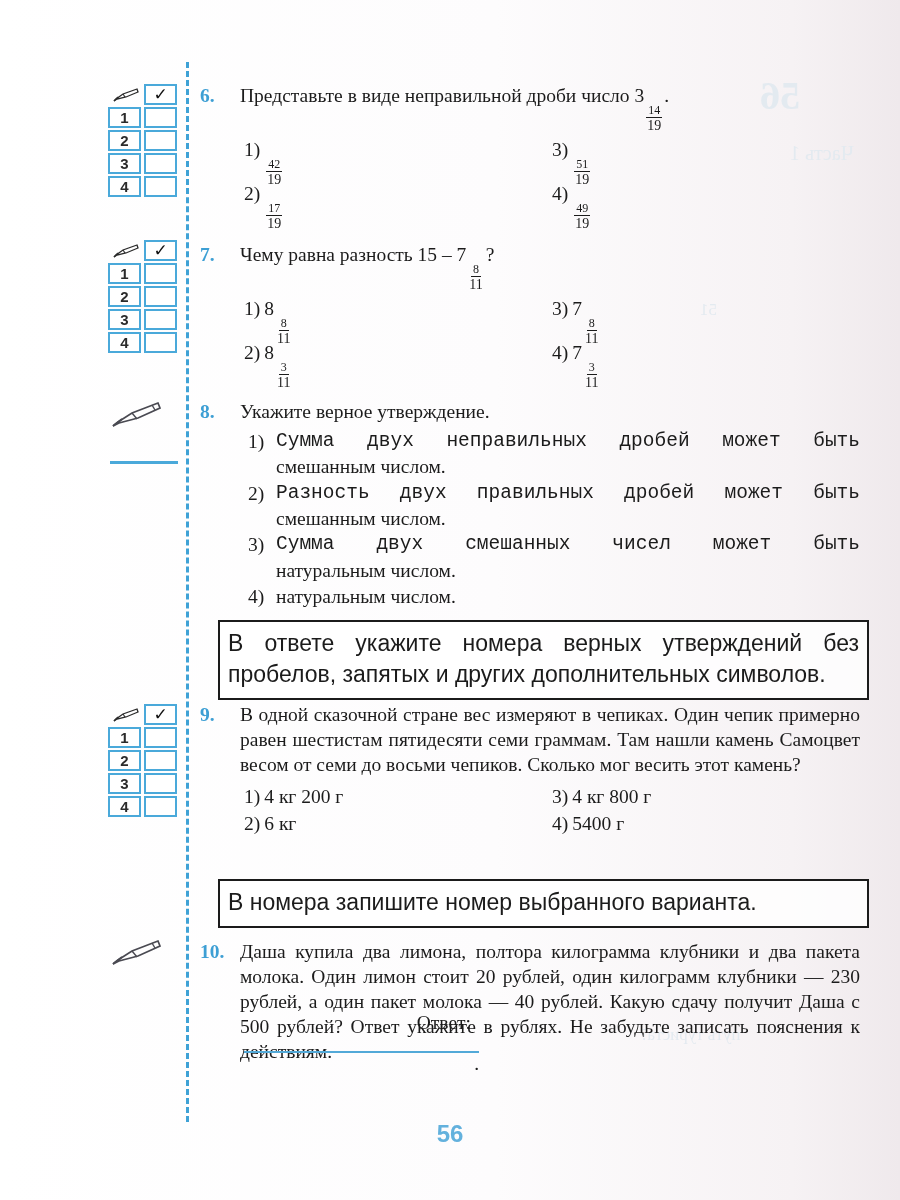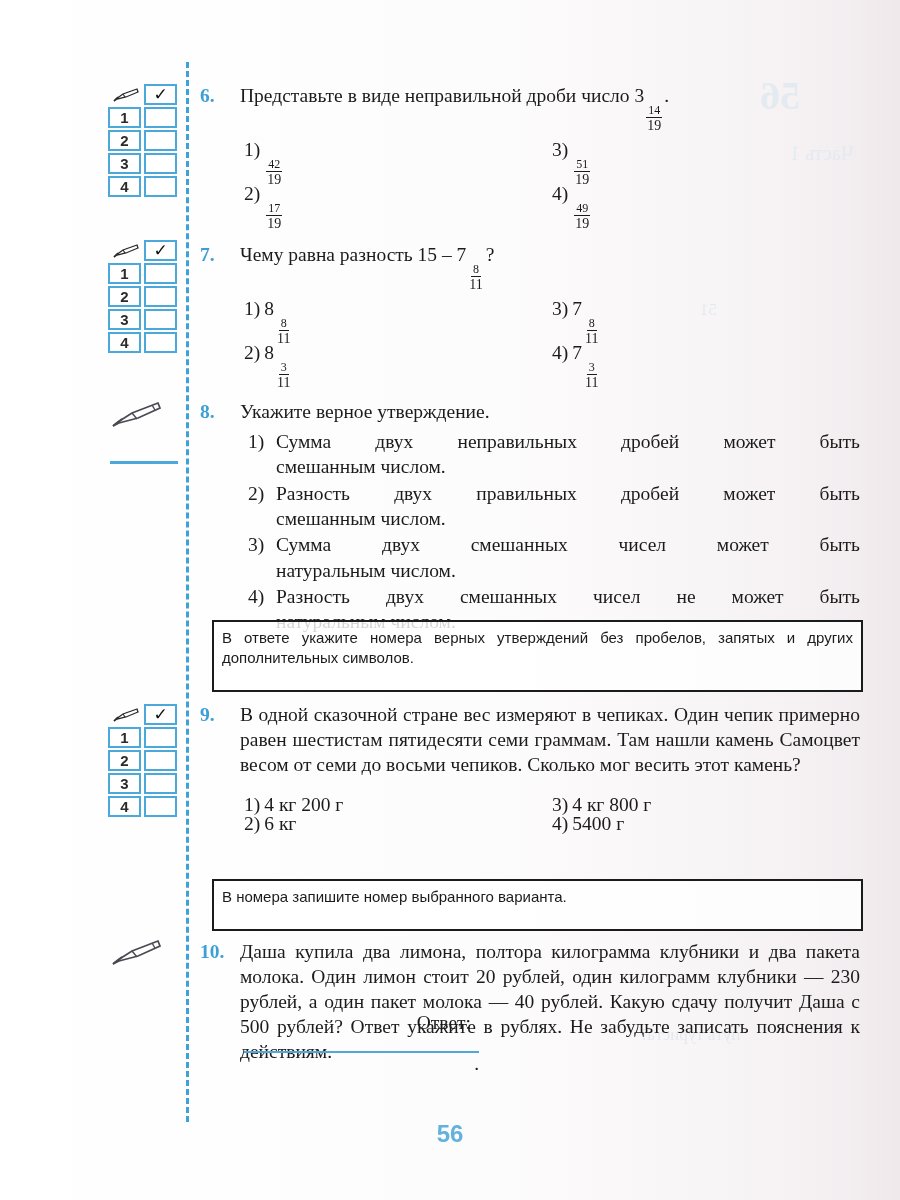--- a/index.html
+++ b/index.html
@@ -174,49 +174,50 @@
   }
   .opt .lbl { margin-right: 4px; }
   .opt.c1 { left: 44px; }
   .opt.c2 { left: 352px; }
   .opt.r1 { top: 0; }
   .opt.r2 { top: 44px; }
 
   
   .opts-plain { position: relative; margin-top: 5px; height: 56px; }
   .opts-plain .opt { font-size: 19.5px; }
-  .opts-plain .opt.r1 { top: 8px; text-align: center; }
+  .opts-plain .opt.r1 { top: 0; text-align: center; }
   .opts-plain .opt.r2 { top: 27px; }
 
   
   .stmts { margin-top: 4px; }
   .stmt {
     display: flex;
     font-size: 19.5px;
     line-height: 1.3;
     margin-bottom: 1px;
   }
   .stmt .slbl { width: 36px; flex: none; padding-left: 8px; box-sizing: border-box;}
   .stmt .stxt { flex: 1; text-align: justify; }
   .stmt .stxt > span { display: block; }
   .stmt .stxt .just {
     text-align: justify;
     text-align-last: justify;
+    font-family: Liberation Mono, monospace;
   }
 
   
   .instr {
     position: absolute;
-    left: 12px;
+    left: 18px;
     width: 651px;
     border: 2px solid #1b1b1b;
     box-sizing: border-box;
-    padding: 6px 8px 22px 8px;
+    padding: 6px 8px 8px 8px;
     font-family: "Liberation Sans", sans-serif;
-    font-size: 15px;
+    font-size: 23px;
     line-height: 1.34;
     color: #1b1b1b;
     background: rgba(255,255,255,0.82);
     text-align: justify;
   }
 
   
   .ans-line {
     position: absolute;
     left: 44px;
@@ -451,21 +452,20 @@
       <div class="stmt">
         <div class="slbl">3)</div>
         <div class="stxt">
           <span class="just">Сумма двух смешанных чисел может быть</span>
           <span>натуральным числом.</span>
         </div>
       </div>
       <div class="stmt">
         <div class="slbl">4)</div>
         <div class="stxt">
-          <span class="just">Разность двух смешанных чисел не может быть</span>
           <span>натуральным числом.</span>
         </div>
       </div>
     </div>
   </div>
 
   <div class="instr" style="top:620px;">В ответе укажите номера верных утверждений без пробелов, запятых и других дополнительных символов.</div>
 
   <div class="q" style="top:703px;">
     <div class="q-head">

